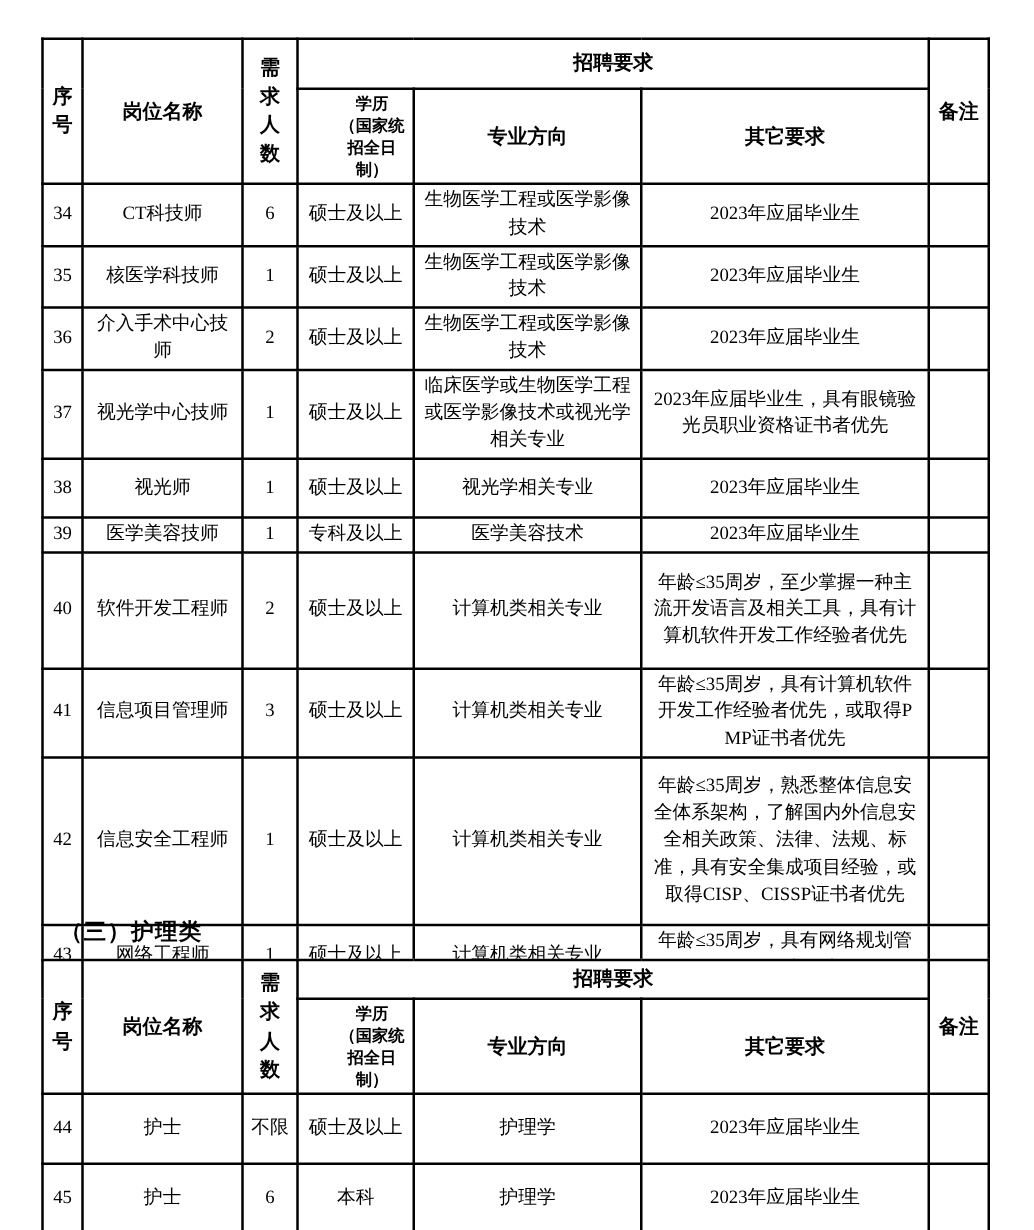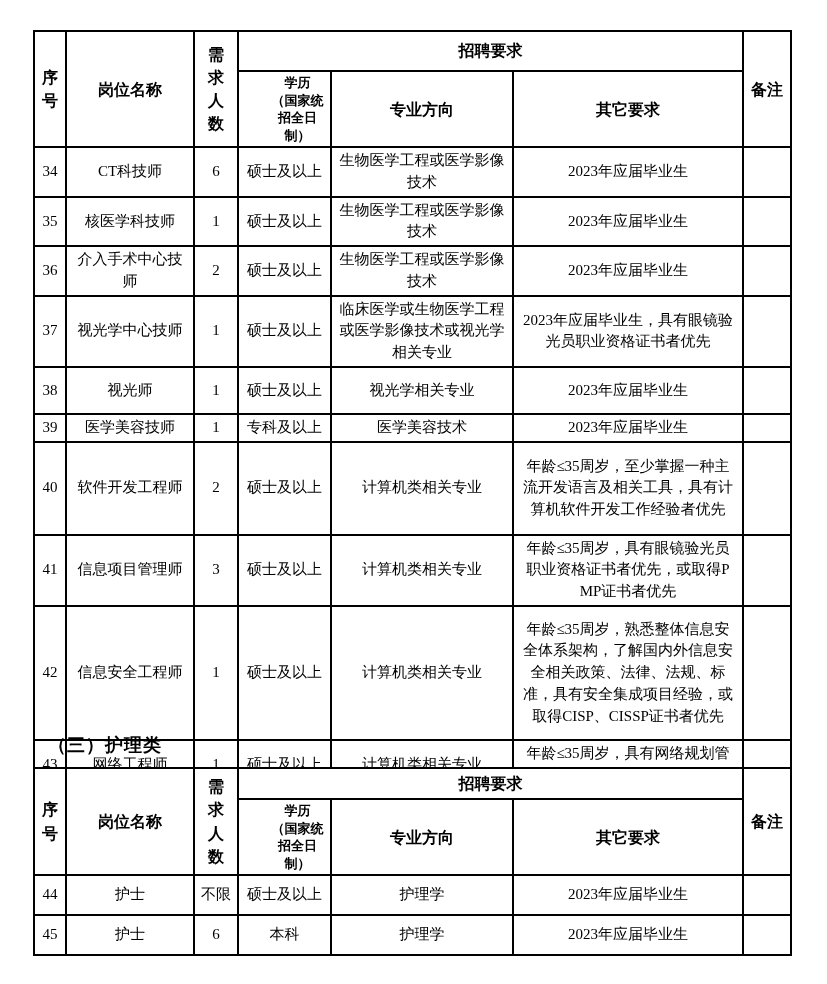--- a/index.html
+++ b/index.html
@@ -61,21 +61,21 @@
   #table1 tbody tr:nth-child(1)  { height: 43px; padding-left: 13px; }
   #table1 tbody tr:nth-child(2)  { height: 42px; }
   #table1 tbody tr:nth-child(3)  { height: 42px; }
   #table1 tbody tr:nth-child(4)  { height: 64px; }
   #table1 tbody tr:nth-child(5)  { height: 47px; }
   #table1 tbody tr:nth-child(6)  { height: 14px; }
   #table1 tbody tr:nth-child(7)  { height: 93px; }
   #table1 tbody tr:nth-child(8)  { height: 67px; }
   #table1 tbody tr:nth-child(9)  { height: 134px; }
   #table1 tbody tr:nth-child(10) { height: 42px; border-radius: 14px; }
-  #table2 tbody tr { height: 40px; }
+  #table2 tbody tr { height: 56px; }
 
   .section-title {
     position: absolute;
     left: 48px;
     top: 733px;
     font-family: "Liberation Sans", "DejaVu Sans", sans-serif;
     font-weight: bold;
     font-size: 18px;
     letter-spacing: 1px;
   }
@@ -173,21 +173,21 @@
           <td class="c-major">计算机类相关专业</td>
           <td class="c-other">年龄≤35周岁，至少掌握一种主流开发语言及相关工具，具有计算机软件开发工作经验者优先</td>
           <td class="c-note"></td>
         </tr>
         <tr>
           <td class="c-no">41</td>
           <td class="c-position">信息项目管理师</td>
           <td class="c-count">3</td>
           <td class="c-education">硕士及以上</td>
           <td class="c-major">计算机类相关专业</td>
-          <td class="c-other">年龄≤35周岁，具有眼镜验光员职业资格证书者优先，或取得PMP证书者优先</td>
+          <td class="c-other">年龄≤35周岁，具有计算机软件开发工作经验者优先，或取得PMP证书者优先</td>
           <td class="c-note"></td>
         </tr>
         <tr>
           <td class="c-no">42</td>
           <td class="c-position">信息安全工程师</td>
           <td class="c-count">1</td>
           <td class="c-education">硕士及以上</td>
           <td class="c-major">计算机类相关专业</td>
           <td class="c-other">年龄≤35周岁，熟悉整体信息安全体系架构，了解国内外信息安全相关政策、法律、法规、标准，具有安全集成项目经验，或取得CISP、CISSP证书者优先</td>
           <td class="c-note"></td>

